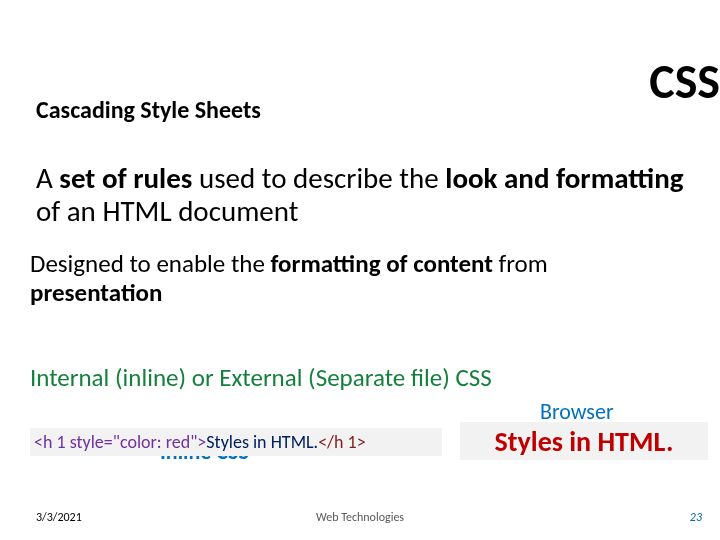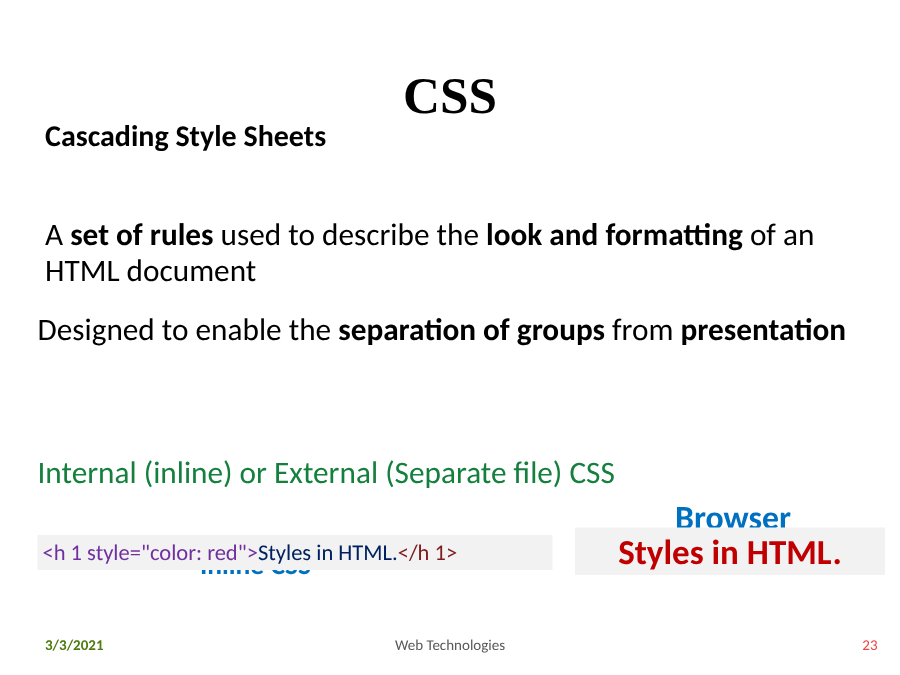--- a/index.html
+++ b/index.html
@@ -9,43 +9,41 @@
       font-family: Calibri, Arial, sans-serif;
       background: #fff;
       position: relative;
       overflow: hidden;
     }
     .title {
       position: absolute;
       top: 52px;
       left: 0;
       width: 100%;
-      text-align: center;
-      font-size: 41px;
+      text-align: right;
+      font-size: 48px;
       font-weight: bold;
       color: #000;
-      font-family: Liberation Serif, serif;
     }
     .subtitle {
       position: absolute;
       top: 95px;
       left: 36px;
       font-size: 24px;
       font-weight: bold;
       color: #000;
     }
     .para1 {
       position: absolute;
       top: 162px;
       left: 36px;
       right: 36px;
-      font-size: 25px;
+      font-size: 29px;
       color: #000;
       line-height: 1.15;
-      margin-top: 12px;
     }
     .para2 {
       position: absolute;
       top: 250px;
       left: 30px;
       right: 36px;
       font-size: 25px;
       color: #000;
       line-height: 1.15;
     }
@@ -62,22 +60,22 @@
       left: 160px;
       font-size: 22px;
       font-weight: bold;
       color: #0070c0;
       margin-top: 40px;
     }
     .col-browser-title {
       position: absolute;
       top: 398px;
       left: 540px;
-      font-size: 27px;
-      font-weight: bold;
+      font-size: 22px;
+      font-weight: normal;
       color: #0070c0;
     }
     .code-box {
       position: absolute;
       top: 428px;
       left: 30px;
       width: 412px;
       height: 28px;
       background: #f2f2f2;
       display: flex;
@@ -100,53 +98,53 @@
       justify-content: center;
       font-size: 28px;
       font-weight: bold;
       color: #c00000;
     }
     .footer-date {
       position: absolute;
       bottom: 16px;
       left: 36px;
       font-size: 12px;
-      color: #4d7c0f;
-      font-weight: bold;
+      color: #000000;
     }
     .footer-center {
       position: absolute;
       bottom: 16px;
       left: 0;
       width: 100%;
       text-align: center;
       font-size: 12px;
       color: #595959;
     }
     .footer-pagenum {
       position: absolute;
       bottom: 16px;
       right: 18px;
       font-size: 12px;
-      color: #ef4444;
+      color: #0369a1;
+      font-style: italic;
     }
     .bold { font-weight: bold; }
   </style>
 </head>
 <body>
 
 <div class="title">CSS</div>
 <div class="subtitle">Cascading Style Sheets</div>
 
 <div class="para1">
   <span>A </span><span class="bold">set of rules</span><span> used to describe the </span><span class="bold">look and formatting</span><span> of an HTML document</span>
 </div>
 
 <div class="para2">
-  <span>Designed  to enable the </span><span class="bold">separation of groups</span><span> from </span><span class="bold">presentation</span><br>
+  <span>Designed  to enable the </span><span class="bold">formatting of content</span><span> from </span><span class="bold">presentation</span><br>
 </div>
 
 <div class="para3">Internal (inline) or External (Separate file) CSS</div>
 
 <div class="col-inline-title">Inline CSS</div>
 <div class="col-browser-title">Browser</div>
 
 <div class="code-box">
   <span class="code-part1">&lt;h 1 style="color: red"&gt;</span>
     <span class="code-part2">  Styles in HTML. </span>

